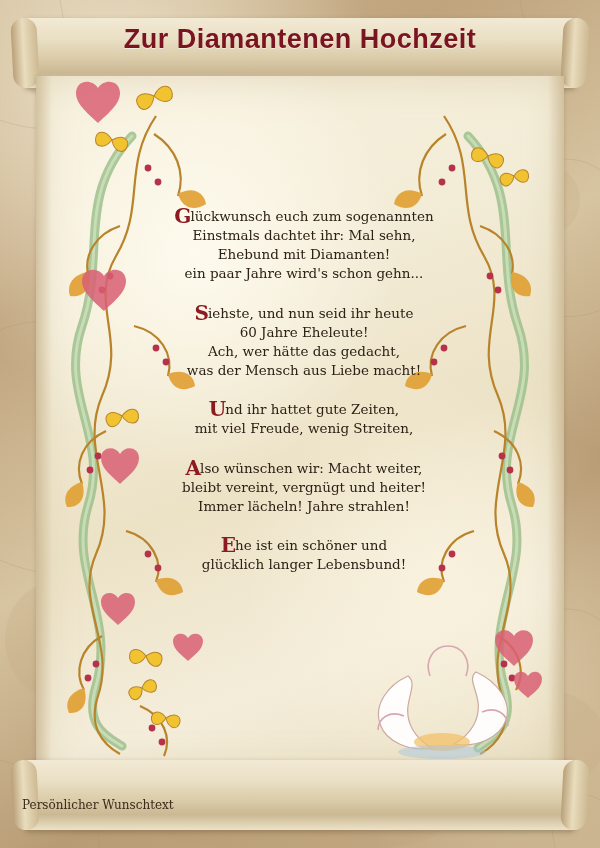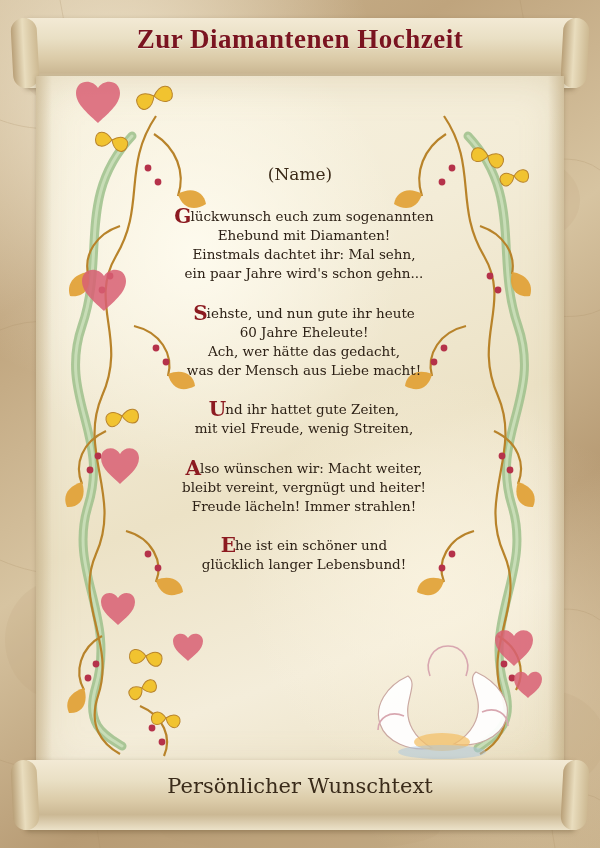--- a/index.html
+++ b/index.html
@@ -91,21 +91,21 @@
   .sheet-edge-r { right: 0; background: linear-gradient(270deg, rgba(180,155,110,.45), rgba(180,155,110,0)); }
 
   
   .title-band {
     position: absolute;
     left: 0; right: 0;
     top: 6px;
     text-align: center;
   }
   .title {
-    font-family: Liberation Serif, serif;
+    font-family: Liberation Sans, sans-serif;
     font-size: 27px;
     font-weight: bold;
     letter-spacing: .5px;
     color: #7a1420;
     text-shadow: 0 1px 0 rgba(255,255,255,.5);
     white-space: nowrap;
   }
 
   
   .name-line {
@@ -137,23 +137,22 @@
     font-size: 20px;
     font-weight: bold;
     line-height: 1;
     vertical-align: -2px;
     margin-right: -1px;
   }
 
   .footer-text {
     position: absolute;
     left: 0; right: 0;
-    bottom: 32px;
-    text-align: center;
-    font-size: 21px;
+    bottom: 18px;
+    font-size: 12px;
     color: #3a2b1a;
   }
 
   
   .deco {
     position: absolute;
     inset: 0;
     pointer-events: none;
   }
 </style>
@@ -326,47 +325,46 @@
           </g>
           <g fill="#f3c06a" opacity=".75">
             <ellipse cx="406" cy="666" rx="28" ry="9"></ellipse>
           </g>
           <g fill="#a8c6e0" opacity=".5">
             <ellipse cx="406" cy="676" rx="44" ry="7"></ellipse>
           </g>
         </g>
       </svg>
 
-      <div class="name-line">(Name)</div>
 
       <div class="verses">
 
         <div class="stanza">
           <div class="line"><span class="dropcap">G</span><span>lückwunsch euch zum sogenannten</span></div>
+          <div class="line">Einstmals dachtet ihr: Mal sehn,</div>
           <div class="line">Ehebund mit Diamanten!</div>
-          <div class="line">Einstmals dachtet ihr: Mal sehn,</div>
           <div class="line">ein paar Jahre wird's schon gehn...</div>
         </div>
 
         <div class="stanza">
-          <div class="line"><span class="dropcap">S</span><span>iehste, und nun gute ihr heute</span></div>
+          <div class="line"><span class="dropcap">S</span><span>iehste, und nun seid ihr heute</span></div>
           <div class="line">60 Jahre Eheleute!</div>
           <div class="line">Ach, wer hätte das gedacht,</div>
           <div class="line">was der Mensch aus Liebe macht!</div>
         </div>
 
         <div class="stanza">
           <div class="line"><span class="dropcap">U</span><span>nd ihr hattet gute Zeiten,</span></div>
           <div class="line">mit viel Freude, wenig Streiten,</div>
         </div>
 
         <div class="stanza">
           <div class="line"><span class="dropcap">A</span><span>lso wünschen wir: Macht weiter,</span></div>
           <div class="line">bleibt vereint, vergnügt und heiter!</div>
-          <div class="line">Freude lächeln! Immer strahlen!</div>
+          <div class="line">Immer lächeln! Jahre strahlen!</div>
         </div>
 
         <div class="stanza">
           <div class="line"><span class="dropcap">E</span><span>he ist ein schöner und</span></div>
           <div class="line">glücklich langer Lebensbund!</div>
         </div>
       </div>
     </div>
 
     <div class="title-band">

